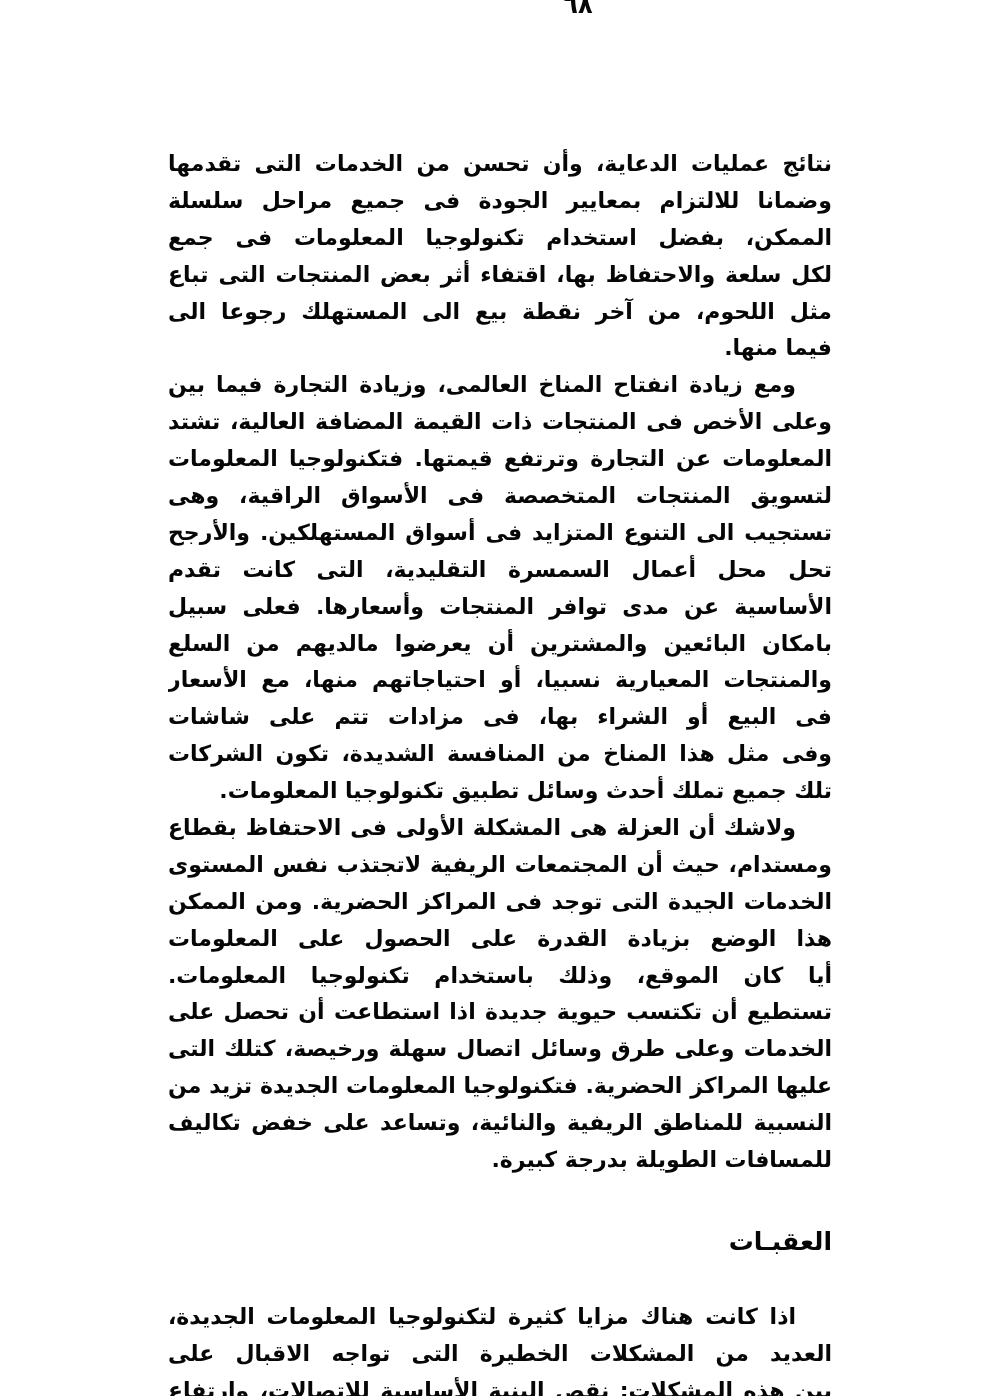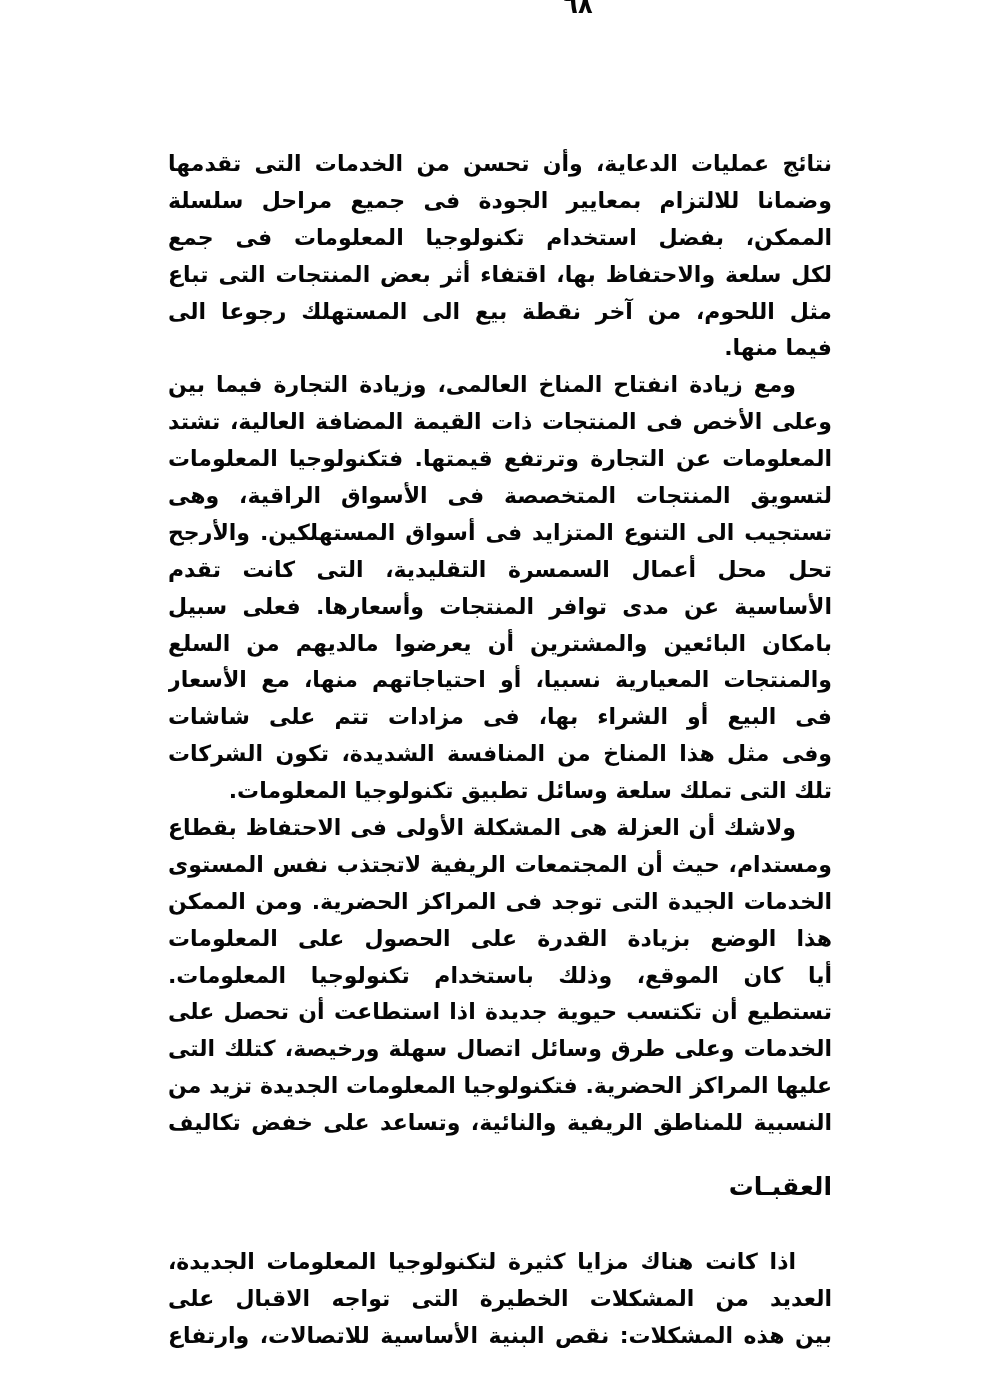--- a/index.html
+++ b/index.html
@@ -44,21 +44,21 @@
     white-space: normal;
     overflow: hidden;
     height: 36.9px;
   }
   .line.indent { padding-right: 36px; }
   .line.last {
     text-align: right;
     text-align-last: right;
   }
   .section-heading {
-    margin-top: 27px;
+    margin-top: 45px;
     margin-bottom: 38px;
     font-size: 25px;
     font-weight: bold;
     text-align: right;
     height: 37px;
   }
 </style>
 </head>
 <body>
 
@@ -82,33 +82,34 @@
       <div class="line">وعلى الأخص فى المنتجات ذات القيمة المضافة العالية، تشتد الحاجة الى</div>
       <div class="line">المعلومات عن التجارة وترتفع قيمتها. فتكنولوجيا المعلومات تستخدم</div>
       <div class="line">لتسويق المنتجات المتخصصة فى الأسواق الراقية، وهى الأسواق التى</div>
       <div class="line">تستجيب الى التنوع المتزايد فى أسواق المستهلكين. والأرجح أنها سوف</div>
       <div class="line">تحل محل أعمال السمسرة التقليدية، التى كانت تقدم المعلومات</div>
       <div class="line">الأساسية عن مدى توافر المنتجات وأسعارها. فعلى سبيل المثال، أصبح</div>
       <div class="line">بامكان البائعين والمشترين أن يعرضوا مالديهم من السلع المعروفة</div>
       <div class="line">والمنتجات المعيارية نسبيا، أو احتياجاتهم منها، مع الأسعار التى يرغبون</div>
       <div class="line">فى البيع أو الشراء بها، فى مزادات تتم على شاشات الحاسبات الآلية.</div>
       <div class="line">وفى مثل هذا المناخ من المنافسة الشديدة، تكون الشركات الناجحة هى</div>
-      <div class="line last">تلك التى تملك سلعة وسائل تطبيق تكنولوجيا المعلومات.</div>
+      <div class="line last">تلك جميع تملك أحدث وسائل تطبيق تكنولوجيا المعلومات.</div>
     </div>
 
     <div class="para">
       <div class="line indent">ولاشك أن العزلة هى المشكلة الأولى فى الاحتفاظ بقطاع ريفى نشط</div>
       <div class="line">ومستدام، حيث أن المجتمعات الريفية لاتجتذب نفس المستوى من</div>
       <div class="line">الخدمات الجيدة التى توجد فى المراكز الحضرية. ومن الممكن تحسين</div>
       <div class="line">هذا الوضع بزيادة القدرة على الحصول على المعلومات والمشاركة فيها،</div>
       <div class="line">أيا كان الموقع، وذلك باستخدام تكنولوجيا المعلومات. فالمجتمعات النائية</div>
       <div class="line">تستطيع أن تكتسب حيوية جديدة اذا استطاعت أن تحصل على نفس</div>
       <div class="line">الخدمات وعلى طرق وسائل اتصال سهلة ورخيصة، كتلك التى تحصل</div>
       <div class="line">عليها المراكز الحضرية. فتكنولوجيا المعلومات الجديدة تزيد من الميزة</div>
       <div class="line">النسبية للمناطق الريفية والنائية، وتساعد على خفض تكاليف الاتصالات</div>
+      <div class="line last">للمسافات الطويلة بدرجة كبيرة.</div>
     </div>
 
     <h2 class="section-heading">العقبـات</h2>
 
     <div class="para">
       <div class="line indent">اذا كانت هناك مزايا كثيرة لتكنولوجيا المعلومات الجديدة، فان هناك</div>
       <div class="line">العديد من المشكلات الخطيرة التى تواجه الاقبال على استخدامها. ومن</div>
       <div class="line">بين هذه المشكلات: نقص البنية الأساسية للاتصالات، وارتفاع تكاليف</div>
     </div>
 

